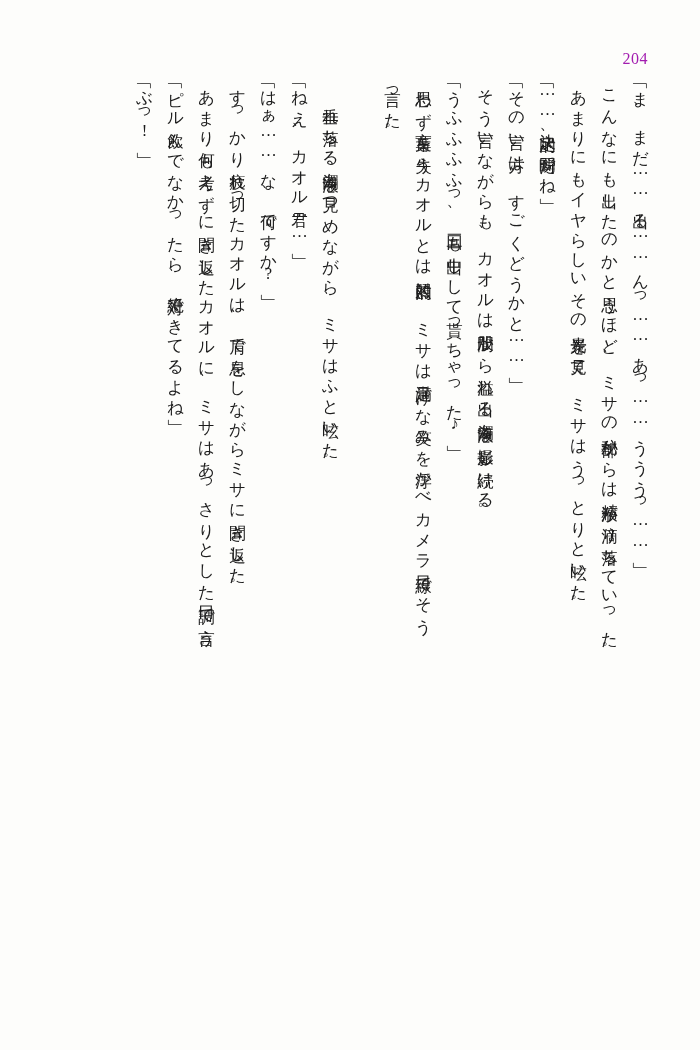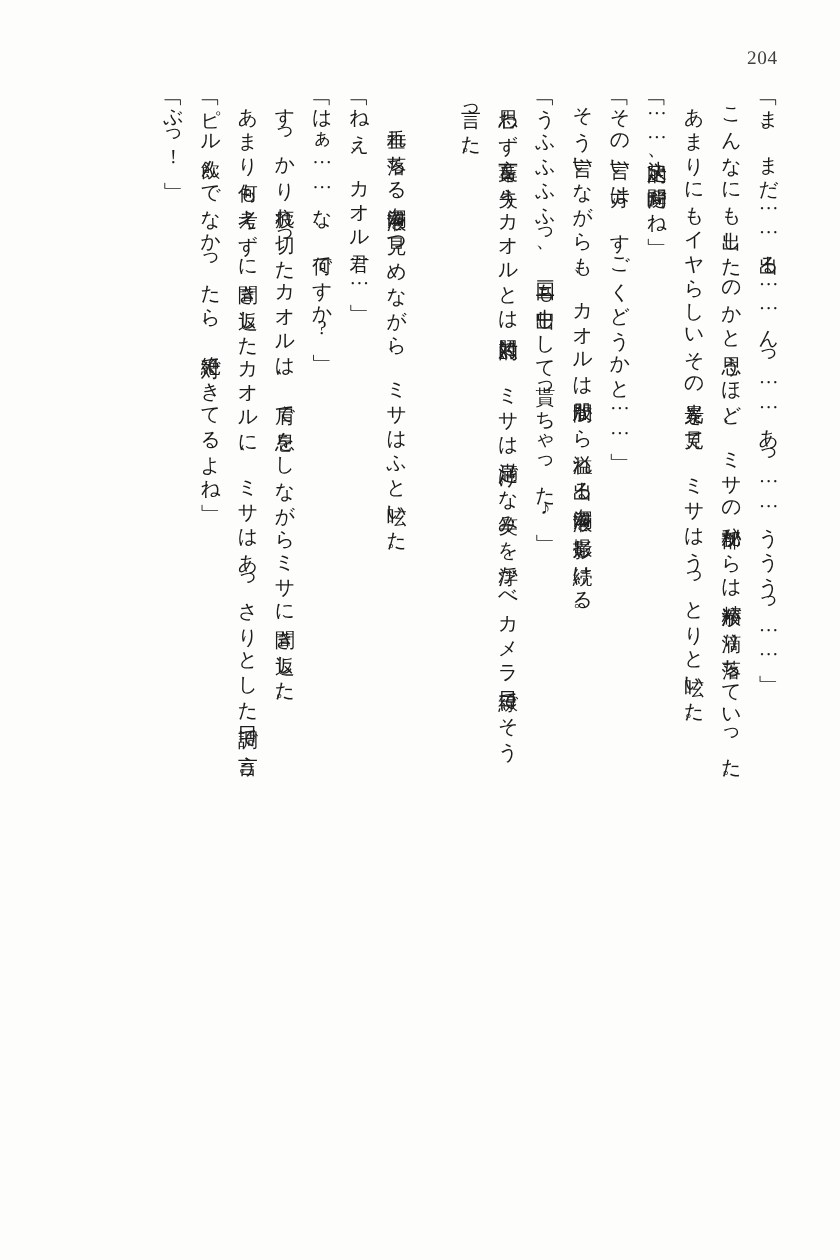--- a/index.html
+++ b/index.html
@@ -15,25 +15,25 @@
     position: relative;
     overflow: hidden;
   }
   .page {
     position: absolute;
     inset: 0;
     background: #fdfdfb;
   }
   .page-number {
     position: absolute;
-    top: 40px;
+    top: 50px;
     right: 52px;
     font-size: 16px;
     letter-spacing: 0.5px;
-    color: #404040;
+    color: #a21caf;
     font-family: "Liberation Serif", "DejaVu Serif", serif;
   }
   .text-body {
     position: absolute;
     top: 78px;
     right: 52px;
     left: 52px;
     bottom: 48px;
     display: flex;
     flex-direction: row-reverse;

